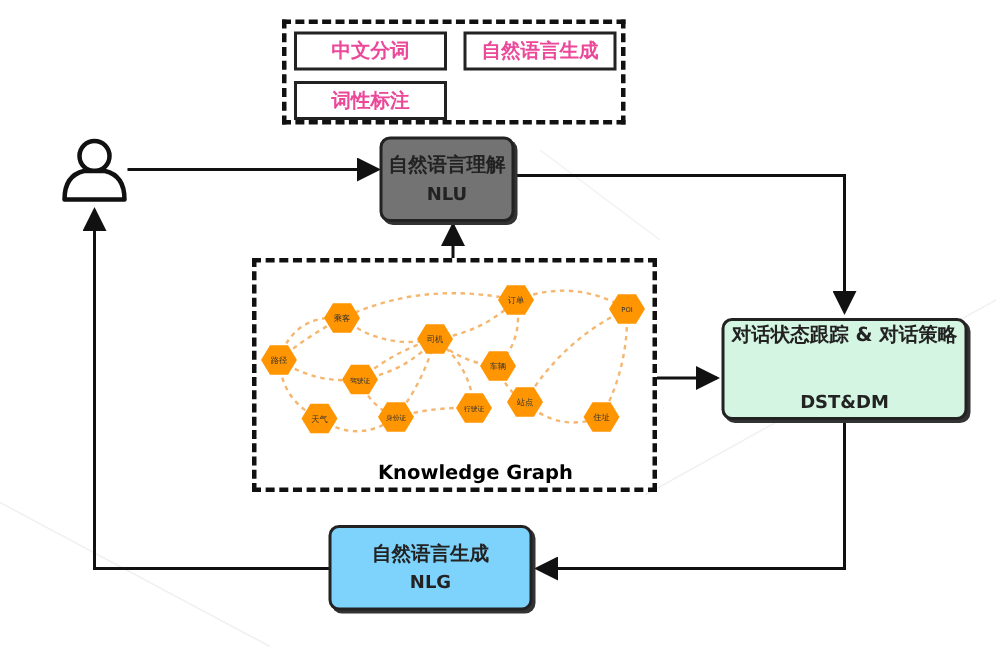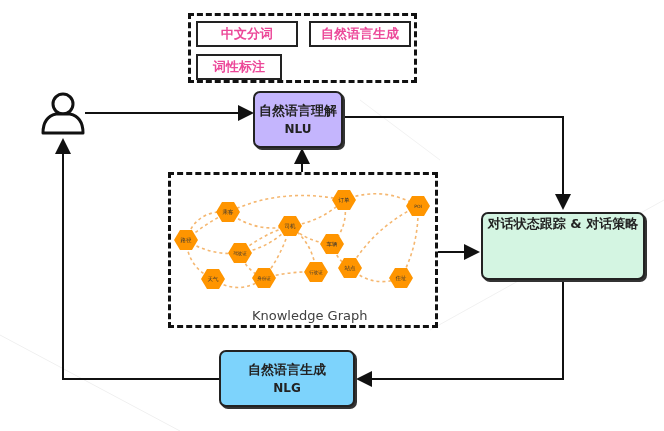--- a/index.html
+++ b/index.html
@@ -18,21 +18,21 @@
     box-sizing: border-box; display: flex; align-items: center; justify-content: center;
     font-size: 13px; font-weight: bold; color: #ec4899;
   }
   .node {
     position: absolute; border: 2px solid #222; border-radius: 7px; box-sizing: border-box;
     display: flex; flex-direction: column; align-items: center; justify-content: center;
     font-weight: bold; color: #222; font-size: 13px; line-height: 19px;
     box-shadow: 2px 2px 0 #333;
   }
   .node .en { font-size: 12px; }
-  .kg-title { position: absolute; font-weight: normal; font-size: 13px; color: #404040; }
+  .kg-title { position: absolute; font-weight: bold; font-size: 13px; color: #000000; }
   svg text { font-family: "DejaVu Sans", sans-serif; }
 </style>
 </head>
 <body>
 
 <svg class="bg-deco" width="664" height="431">
   <line x1="0" y1="335" x2="180" y2="431" stroke="#f0f0f0" stroke-width="1"></line>
   <line x1="430" y1="330" x2="664" y2="200" stroke="#f1f1f1" stroke-width="1"></line>
   <line x1="360" y1="100" x2="440" y2="160" stroke="#f2f2f2" stroke-width="1"></line>
 </svg>
@@ -55,34 +55,35 @@
     <path d="M438,252 L478,252" stroke="#111" stroke-width="2" fill="none" marker-end="url(#ah)"></path>
 
     <path d="M563,281 L563,379 L358,379" stroke="#111" stroke-width="2" fill="none" marker-end="url(#ah)"></path>
 
     <path d="M220,379 L63,379 L63,140" stroke="#111" stroke-width="2" fill="none" marker-end="url(#ah)"></path>
   </svg>
 
   <div class="dash-box" style="left:188px;top:13px;width:229px;height:70px;"></div>
   <div class="chip" style="left:196px;top:21px;width:102px;height:26px;">中文分词</div>
   <div class="chip" style="left:309px;top:21px;width:102px;height:26px;">自然语言生成</div>
-  <div class="chip" style="left:196px;top:54px;width:86px;height:26px;">词性标注</div>
+  <div class="chip" style="left:196px;top:54px;width:102px;height:26px;">词性标注</div>
 
   <svg width="48" height="46" style="position:absolute;left:40px;top:90px">
     <circle cx="23" cy="14" r="10" stroke="#111" stroke-width="3" fill="#fff"></circle>
     <path d="M3,43 Q3,27 16,24 L30,24 Q43,27 43,43 Z" stroke="#111" stroke-width="3" fill="#fff" stroke-linejoin="round"></path>
   </svg>
 
-  <div class="node" style="left:253px;top:91px;width:90px;height:57px;background:#c4b5fd;">
+  <div class="node" style="left:253px;top:91px;width:90px;height:57px;background:#737373;">
     <span>自然语言理解</span>
     <span class="en">NLU</span>
   </div>
 
   <div class="node" style="left:481px;top:212px;width:164px;height:68px;background:#d4f5e2;justify-content:space-between;">
     <span>对话状态跟踪 &amp; 对话策略</span>
+    <span class="en">DST&amp;DM</span>
   </div>
 
   <div class="node" style="left:219px;top:350px;width:136px;height:57px;background:#7dd3fc;">
     <span>自然语言生成</span>
     <span class="en">NLG</span>
   </div>
 
   <div class="dash-box" style="left:168px;top:172px;width:270px;height:156px;"></div>
   <div class="kg-title" style="left:252px;top:308px;">Knowledge Graph</div>
 

